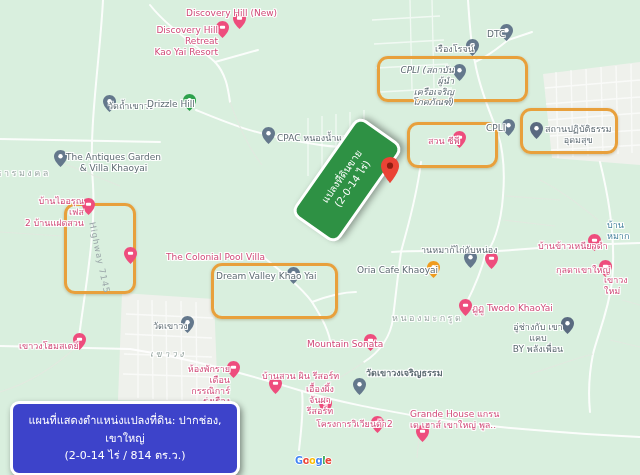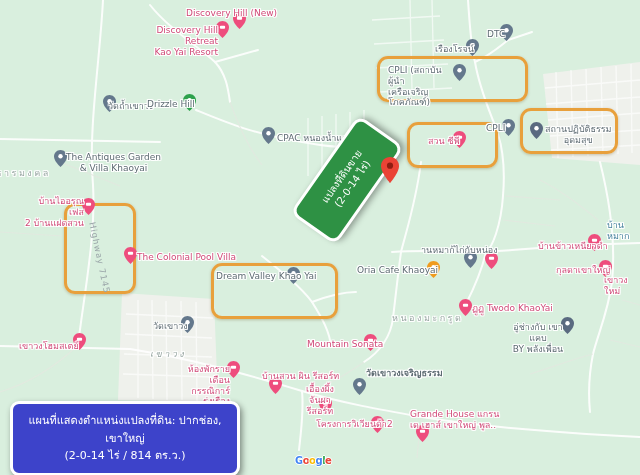--- a/index.html
+++ b/index.html
@@ -211,32 +211,32 @@
           <rect x="3.9" y="4.8" width="5.2" height="2.9" rx="1" fill="#fff"></rect>
         </svg></div>
       <div class="lbl pink" style="left: 186px; top: 8px;">Discovery Hill (New)</div>
       <div class="lbl pink" style="left: 146px; top: 25px; width: 72px; text-align: right;">Discovery Hill Retreat
 Kao Yai Resort</div>
       <div class="lbl gray" style="left: 64px; top: 101px; margin-left: 44px;">วัดถ้ำเขาวง</div>
       <div class="lbl gray" style="left: 147px; top: 99px;">Drizzle Hill</div>
       <div class="lbl gray" style="left: 66px; top: 152px;">The Antiques Garden
 &amp; Villa Khaoyai</div>
       <div class="lbl gray" style="left: 277px; top: 133px;">CPAC หนองน้ำแดง</div>
-      <div class="lbl gray" style="left: 388px; top: 65px; width: 58px; text-align: left;">CPLI (สถาบันผู้นำ
+      <div class="lbl gray" style="left: 396px; top: 65px; width: 58px; text-align: right; font-style: italic;">CPLI (สถาบันผู้นำ
 เครือเจริญโภคภัณฑ์)</div>
       <div class="lbl gray" style="left: 435px; top: 44px;">เรืองโรจน์</div>
       <div class="lbl gray" style="left: 487px; top: 29px;">DTC</div>
       <div class="lbl gray" style="left: 486px; top: 123px;">CPLI</div>
       <div class="lbl gray" style="left: 545px; top: 124px;">สถานปฏิบัติธรรม
 อุดมสุข</div>
       <div class="lbl pink" style="left: 428px; top: 136px;">สวน ซีพี</div>
       <div class="lbl pink" style="left: 24px; top: 196px; width: 60px; text-align: right;">บ้านไออรุณ เฟส
 2 บ้านแฝดสวน</div>
       <div class="lbl road" style="left: 97px; top: 221px; transform: rotate(78deg); transform-origin: left top;">Highway 7145</div>
-      <div class="lbl pink" style="left: 137px; top: 252px;">The Colonial Pool Villa</div>
+      <div class="lbl pink" style="left: 137px; top: 252px; padding-left: 29px;">The Colonial Pool Villa</div>
       <div class="lbl gray" style="left: 216px; top: 271px;">Dream Valley Khao Yai</div>
       <div class="lbl gray" style="left: 357px; top: 265px;">Oria Cafe Khaoyai</div>
       <div class="lbl gray" style="left: 421px; top: 245px;">านหมาก้ไก่กับหน่อง</div>
       <div class="lbl pink" style="left: 538px; top: 241px;">บ้านข้าวเหนียวดำ</div>
       <div class="lbl pink" style="left: 556px; top: 265px;">กุลดาเขาใหญ่</div>
       <div class="lbl blue" style="left: 607px; top: 220px;">บ้านหมาก</div>
       <div class="lbl pink" style="left: 604px; top: 275px;">เขาวงใหม่</div>
       <div class="lbl pink" style="left: 472px; top: 303px;">ฏูฏู Twodo KhaoYai</div>
       <div class="lbl pink" style="left: 307px; top: 339px;">Mountain Sonata</div>
       <div class="lbl gray" style="left: 512px; top: 322px; width: 52px; text-align: center;">อู่ช่างกับ เขาแคบ

